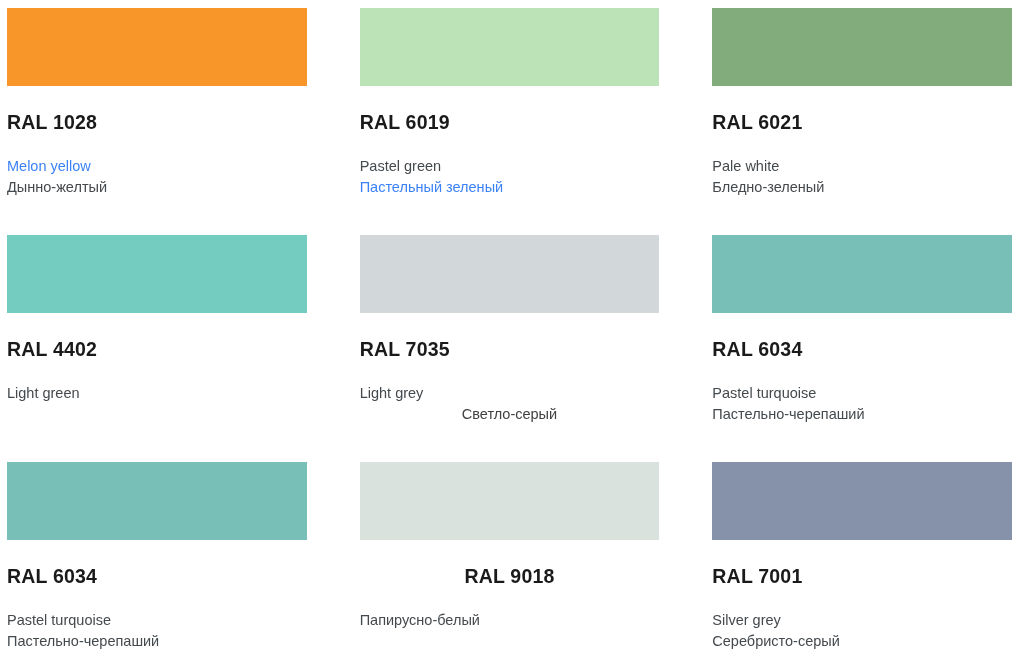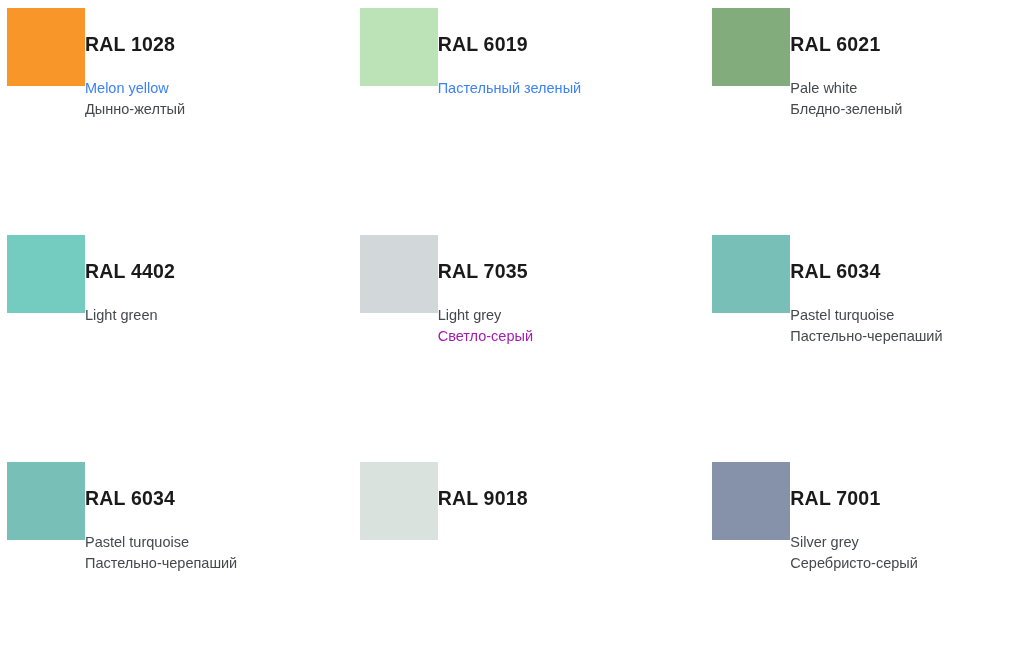--- a/index.html
+++ b/index.html
@@ -23,21 +23,21 @@
     display: grid;
     grid-template-columns: repeat(3, 1fr);
     grid-template-rows: repeat(3, 227px);
     column-gap: 53px;
     row-gap: 0px;
     align-content: start;
   }
 
   .color-card {
     display: flex;
-    flex-direction: row;
+    flex-direction: column;
     align-items: stretch;
   }
 
   .swatch {
     width: 100%;
     height: 78px;
     flex: 0 0 78px;
     background: #cccccc;
   }
 
@@ -76,20 +76,21 @@
       <div class="ral-code" style="color: rgb(26, 26, 26);">RAL 1028</div>
       <div class="name-en" style="color: #3b82f6;">Melon yellow</div>
       <div class="name-ru" style="color: rgb(68, 73, 77);">Дынно-желтый</div>
     </div>
   </div>
 
   <div class="color-card">
     <div class="swatch" style="background: rgb(188, 227, 184);"></div>
     <div class="card-text">
       <div class="ral-code" style="color: rgb(26, 26, 26);">RAL 6019</div>
+      <div class="name-en" style="color: rgb(68, 73, 77);">Pastel green</div>
       <div class="name-ru" style="color: #3b82f6;">Пастельный зеленый</div>
     </div>
   </div>
 
   <div class="color-card">
     <div class="swatch" style="background: rgb(130, 172, 124);"></div>
     <div class="card-text">
       <div class="ral-code" style="color: rgb(26, 26, 26);">RAL 6021</div>
       <div class="name-en" style="color: rgb(68, 73, 77);">Pale white</div>
       <div class="name-ru" style="color: rgb(68, 73, 77);">Бледно-зеленый</div>
@@ -102,21 +103,21 @@
       <div class="ral-code" style="color: rgb(26, 26, 26);">RAL 4402</div>
       <div class="name-en" style="color: rgb(68, 73, 77);">Light green</div>
     </div>
   </div>
 
   <div class="color-card">
     <div class="swatch" style="background: rgb(210, 215, 217);"></div>
     <div class="card-text">
       <div class="ral-code" style="color: rgb(26, 26, 26);">RAL 7035</div>
       <div class="name-en" style="color: rgb(68, 73, 77);">Light grey</div>
-      <div class="name-ru" style="color: #a21caf;">Светло-серый</div>
+      <div class="name-ru" style="color: #404040; text-align: center;">Светло-серый</div>
     </div>
   </div>
 
   <div class="color-card">
     <div class="swatch" style="background: rgb(120, 191, 184);"></div>
     <div class="card-text">
       <div class="ral-code" style="color: rgb(26, 26, 26);">RAL 6034</div>
       <div class="name-en" style="color: rgb(68, 73, 77);">Pastel turquoise</div>
       <div class="name-ru" style="color: rgb(68, 73, 77);">Пастельно-черепаший</div>
     </div>
@@ -128,20 +129,21 @@
       <div class="ral-code" style="color: rgb(26, 26, 26);">RAL 6034</div>
       <div class="name-en" style="color: rgb(68, 73, 77);">Pastel turquoise</div>
       <div class="name-ru" style="color: rgb(68, 73, 77);">Пастельно-черепаший</div>
     </div>
   </div>
 
   <div class="color-card">
     <div class="swatch" style="background: rgb(218, 226, 221);"></div>
     <div class="card-text">
       <div class="ral-code" style="color: rgb(26, 26, 26); text-align: center;">RAL 9018</div>
+      <div class="name-ru" style="color: rgb(68, 73, 77);">Папирусно-белый</div>
     </div>
   </div>
 
   <div class="color-card">
     <div class="swatch" style="background: rgb(134, 146, 170);"></div>
     <div class="card-text">
       <div class="ral-code" style="color: rgb(26, 26, 26);">RAL 7001</div>
       <div class="name-en" style="color: rgb(68, 73, 77);">Silver grey</div>
       <div class="name-ru" style="color: rgb(68, 73, 77);">Серебристо-серый</div>
     </div>

